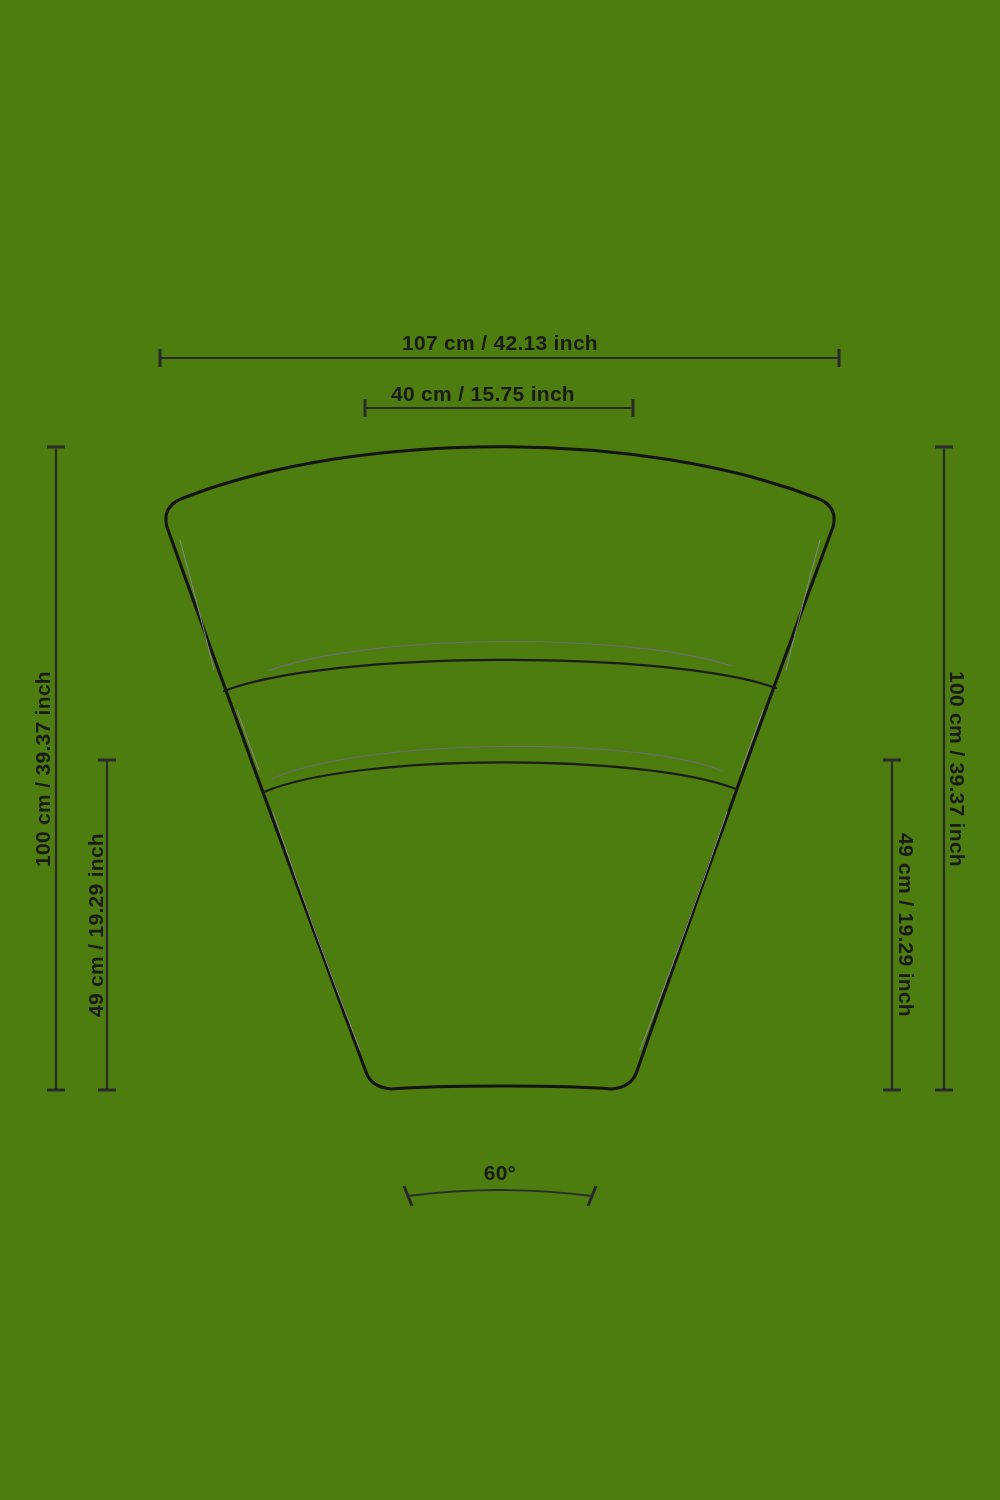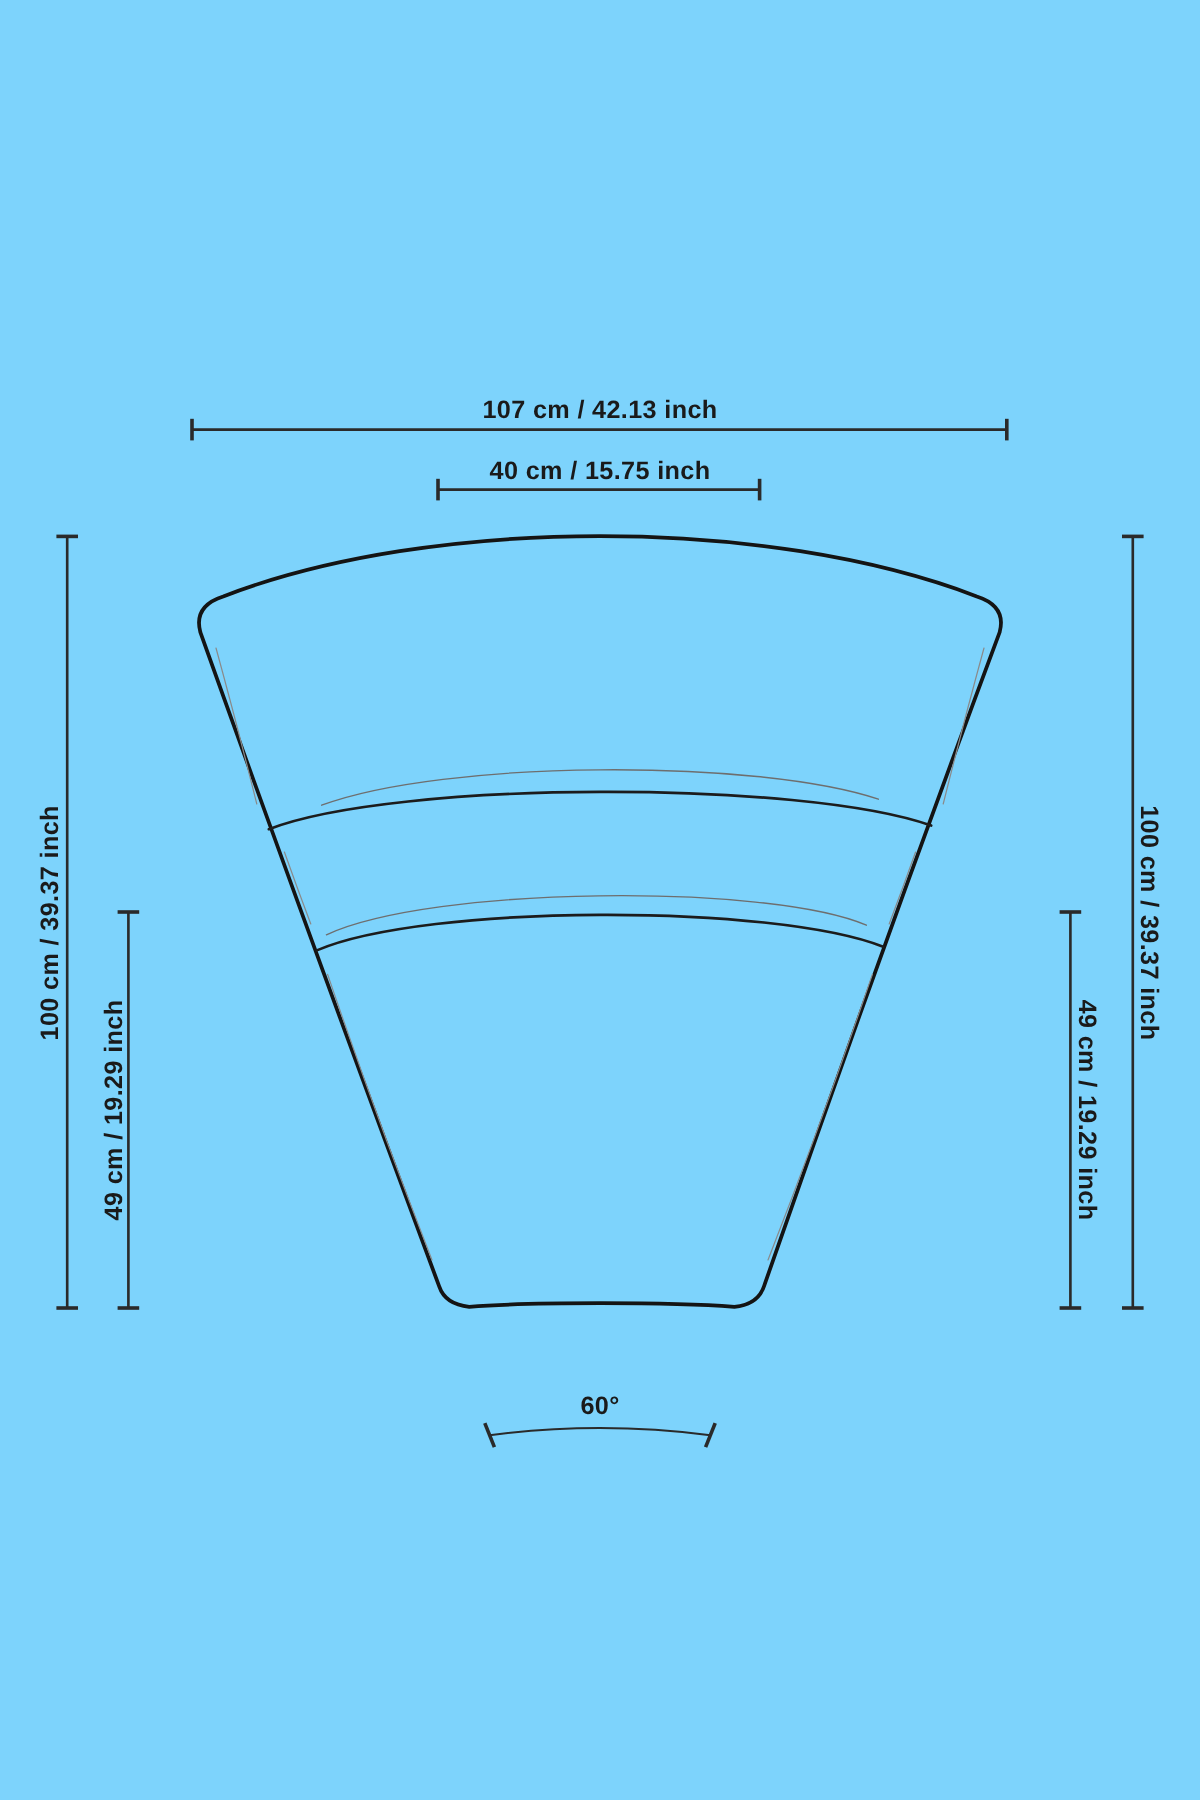--- a/index.html
+++ b/index.html
@@ -1,20 +1,20 @@
 <!DOCTYPE html>
 <html><head>
 <meta charset="utf-8">
 <style>
   html, body { margin: 0; padding: 0; background: #ffffff; }
   .canvas {
     position: relative;
     width: 1000px;
     height: 1500px;
-    background: #7dd3fc;
+    background: #4d7c0f;
     overflow: hidden;
     font-family: "Liberation Sans", sans-serif;
   }
   .drawing-svg {
     position: absolute;
     inset: 0;
   }
   .dim-label {
     position: absolute;
     transform: translate(-50%, -50%);
@@ -101,21 +101,21 @@
       <g>
         <path d="M 408,1196 Q 500,1184 592,1196" stroke-width="1.8"></path>
         <line x1="404" y1="1186" x2="412" y2="1206" stroke-width="3"></line>
         <line x1="596" y1="1186" x2="588" y2="1206" stroke-width="3"></line>
       </g>
     </g>
   </svg>
 
   <div class="dim-label" style="left:500px; top:342px">107 cm / 42.13 inch</div>
 
-  <div class="dim-label" style="left:500px; top:393px">40 cm / 15.75 inch</div>
+  <div class="dim-label" style="left:483px; top:393px">40 cm / 15.75 inch</div>
 
   <div class="dim-label rot-left" style="left:42px; top:769px">100 cm / 39.37 inch</div>
 
   <div class="dim-label rot-left" style="left:95px; top:925px">49 cm / 19.29 inch</div>
 
   <div class="dim-label rot-right" style="left:957px; top:769px">100 cm / 39.37 inch</div>
 
   <div class="dim-label rot-right" style="left:906px; top:925px">49 cm / 19.29 inch</div>
 
   <div class="dim-label" style="left:500px; top:1172px">60°</div>

